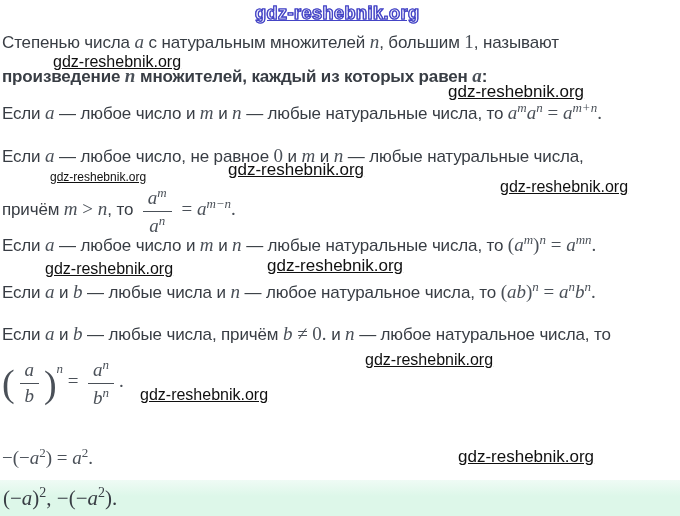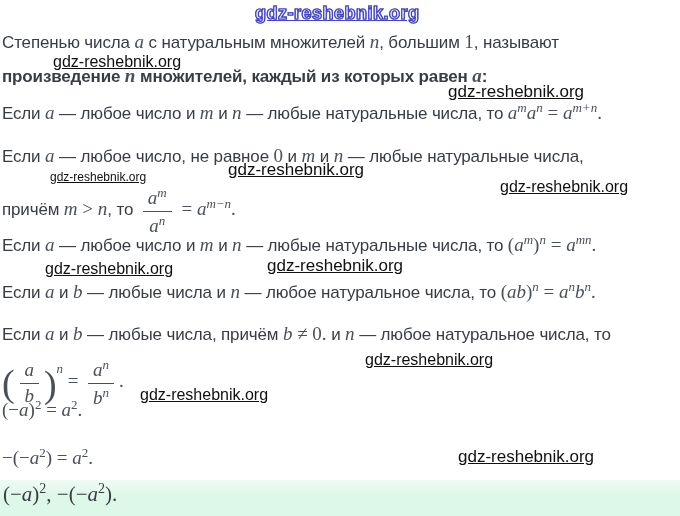--- a/index.html
+++ b/index.html
@@ -28,21 +28,21 @@
   .wm{position:absolute;white-space:nowrap;font-family:"Liberation Sans",sans-serif;text-decoration:underline;}
   .wm-dark{color:#101010;font-weight:500;}
   .wm-top{
     font-weight:700;letter-spacing:0.5px;color:rgba(255,255,255,0.92);
     -webkit-text-stroke:1.2px #4444c6;text-shadow:0 0 1px #4444c6;
   }
   
   .highlight{
     position:absolute;left:0;top:480px;width:680px;height:36px;
     background:linear-gradient(180deg,#effbf5 0%,#ddf7e9 45%,#ddf7e9 100%);
-    display:flex;padding-left:3px;box-sizing:border-box;
+    display:flex;align-items:center;padding-left:3px;box-sizing:border-box;
     color:#226a51;
   }
   .highlight .seg-m,.highlight .seg-n{color:inherit;font-size:21px;}
   .highlight .seg-m sup,.highlight .seg-n sup{font-size:14px;vertical-align:8px;}
 </style>
 </head>
 <body>
 
 <div class="page">
 
@@ -66,21 +66,20 @@
   <div class="line" style="top:100px;"><span class="seg-r">Если </span><span class="seg-m">a</span><span class="seg-r"> — любое число и </span><span class="seg-m">m</span><span class="seg-r"> и </span><span class="seg-m">n</span><span class="seg-r"> — любые натуральные числа, то </span><span class="seg-m">a<sup>m</sup></span><span class="seg-m">a<sup>n</sup></span><span class="seg-n"> = </span><span class="seg-m">a<sup>m+n</sup></span><span class="seg-n">.</span></div>
 
   <div class="line" style="top:144px;"><span class="seg-r">Если </span><span class="seg-m">a</span><span class="seg-r"> — любое число, не равное </span><span class="seg-n">0</span><span class="seg-r"> и </span><span class="seg-m">m</span><span class="seg-r"> и </span><span class="seg-m">n</span><span class="seg-r"> — любые натуральные числа,</span></div>
   <div class="line" style="top:174px;"><span class="seg-r">причём </span><span class="seg-m">m</span><span class="seg-n"> &gt; </span><span class="seg-m">n</span><span class="seg-r">, то </span><span class="frac"><span class="num"><span class="seg-m">a<sup>m</sup></span></span><span class="den"><span class="seg-m">a<sup>n</sup></span></span></span><span class="seg-n"> = </span><span class="seg-m">a<sup>m−n</sup></span><span class="seg-n">.</span></div>
 
   <div class="line" style="top:232px;"><span class="seg-r">Если </span><span class="seg-m">a</span><span class="seg-r"> — любое число и </span><span class="seg-m">m</span><span class="seg-r"> и </span><span class="seg-m">n</span><span class="seg-r"> — любые натуральные числа, то </span><span class="seg-n">(</span><span class="seg-m">a<sup>m</sup></span><span class="seg-n">)<sup>n</sup></span><span class="seg-n"> = </span><span class="seg-m">a<sup>mn</sup></span><span class="seg-n">.</span></div>
   <div class="line" style="top:279px;"><span class="seg-r">Если </span><span class="seg-m">a</span><span class="seg-r"> и </span><span class="seg-m">b</span><span class="seg-r"> — любые числа и </span><span class="seg-m">n</span><span class="seg-r"> — любое натуральное числа, то </span><span class="seg-n">(</span><span class="seg-m">ab</span><span class="seg-n">)<sup>n</sup></span><span class="seg-n"> = </span><span class="seg-m">a<sup>n</sup></span><span class="seg-m">b<sup>n</sup></span><span class="seg-n">.</span></div>
 
   <div class="line" style="top:322px;"><span class="seg-r">Если </span><span class="seg-m">a</span><span class="seg-r"> и </span><span class="seg-m">b</span><span class="seg-r"> — любые числа, причём </span><span class="seg-m">b</span><span class="seg-n"> ≠ </span><span class="seg-n">0.</span><span class="seg-r"> и </span><span class="seg-m">n</span><span class="seg-r"> — любое натуральное числа, то</span></div>
   <div class="line" style="top:346px;"><span class="seg-bp">(</span><span class="frac"><span class="num"><span class="seg-m">a</span></span><span class="den"><span class="seg-m">b</span></span></span><span class="seg-bp">)<sup>n</sup></span><span class="seg-n"> = </span><span class="frac"><span class="num"><span class="seg-m">a<sup>n</sup></span></span><span class="den"><span class="seg-m">b<sup>n</sup></span></span></span><span class="seg-n">.</span></div>
-  <div class="line" style="top:397px;"><span class="seg-n">(−</span><span class="seg-m">a</span><span class="seg-n">)<sup class="up">2</sup></span><span class="seg-n"> = </span><span class="seg-m">a<sup class="up">2</sup></span><span class="seg-n">.</span></div>
 
   <div class="line" style="top:445px;"><span class="seg-n">−(−</span><span class="seg-m">a<sup class="up">2</sup></span><span class="seg-n">) = </span><span class="seg-m">a<sup class="up">2</sup></span><span class="seg-n">.</span></div>
 
   <div class="highlight">
     <span class="line" style="position:static;"><span class="seg-n">(−</span><span class="seg-m">a</span><span class="seg-n">)<sup class="up">2</sup></span><span class="seg-n">,  −(−</span><span class="seg-m">a<sup class="up">2</sup></span><span class="seg-n">).</span></span>
   </div>
 
 </div>
 
 </body></html>

